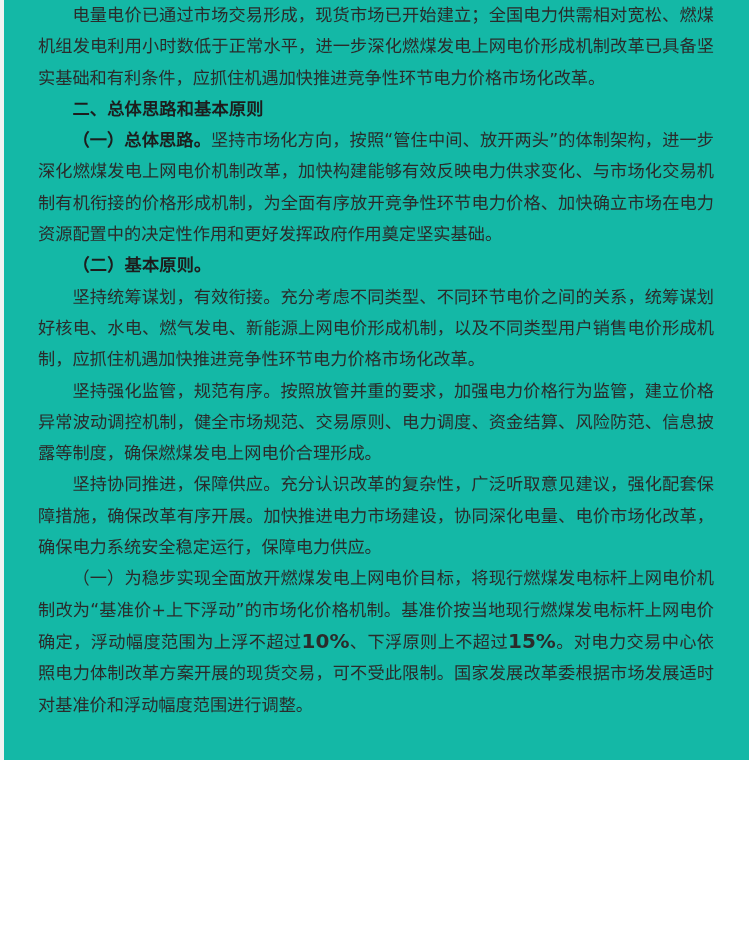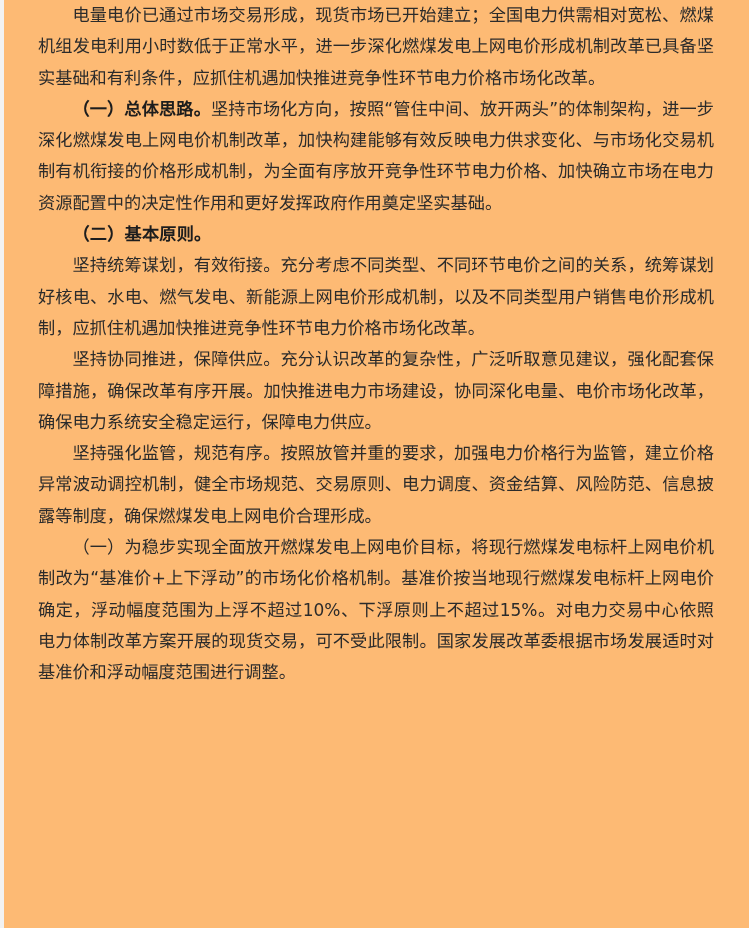--- a/index.html
+++ b/index.html
@@ -4,22 +4,22 @@
 <title>document</title>
 <style>
   html, body {
     margin: 0;
     padding: 0;
     background: #ffffff;
   }
   #page {
     position: relative;
     width: 749px;
-    height: 928px;
-    background: #fdba74;
+    height: 760px;
+    background: #14b8a6;
     overflow: hidden;
     box-sizing: border-box;
   }
   
   #page::before {
     content: "";
     position: absolute;
     left: 0; top: 0;
     width: 4px; height: 100%;
     background: #f2f2f2;
@@ -51,41 +51,43 @@
     color: #1d1d1d;
     letter-spacing: 0.2px;
   }
   .b {
     font-weight: bold;
     color: #1d1d1d;
     margin-top: 9px;
   }
   .num {
     font-family: "DejaVu Sans", "Liberation Sans", sans-serif;
-    font-size: 17px;
+    font-size: 20px;
+    font-weight: bold;
   }
 </style>
 </head>
 <body>
 
 <div id="page">
   <div class="doc-body">
 
     <p class="para">电量电价已通过市场交易形成，现货市场已开始建立；全国电力供需相对宽松、燃煤机组发电利用小时数低于正常水平，进一步深化燃煤发电上网电价形成机制改革已具备坚实基础和有利条件，应抓住机遇加快推进竞争性环节电力价格市场化改革。</p>
 
+    <p class="heading">二、总体思路和基本原则</p>
 
     <p class="para"><span class="b">（一）总体思路。</span><span>坚持市场化方向，按照“管住中间、放开两头”的体制架构，进一步深化燃煤发电上网电价机制改革，加快构建能够有效反映电力供求变化、与市场化交易机制有机衔接的价格形成机制，为全面有序放开竞争性环节电力价格、加快确立市场在电力资源配置中的决定性作用和更好发挥政府作用奠定坚实基础。</span></p>
 
     <p class="heading">（二）基本原则。</p>
 
 
     <p class="para">坚持统筹谋划，有效衔接。充分考虑不同类型、不同环节电价之间的关系，统筹谋划好核电、水电、燃气发电、新能源上网电价形成机制，以及不同类型用户销售电价形成机制，应抓住机遇加快推进竞争性环节电力价格市场化改革。</p>
 
+    <p class="para">坚持强化监管，规范有序。按照放管并重的要求，加强电力价格行为监管，建立价格异常波动调控机制，健全市场规范、交易原则、电力调度、资金结算、风险防范、信息披露等制度，确保燃煤发电上网电价合理形成。</p>
+
     <p class="para">坚持协同推进，保障供应。充分认识改革的复杂性，广泛听取意见建议，强化配套保障措施，确保改革有序开展。加快推进电力市场建设，协同深化电量、电价市场化改革，确保电力系统安全稳定运行，保障电力供应。</p>
-
-    <p class="para">坚持强化监管，规范有序。按照放管并重的要求，加强电力价格行为监管，建立价格异常波动调控机制，健全市场规范、交易原则、电力调度、资金结算、风险防范、信息披露等制度，确保燃煤发电上网电价合理形成。</p>
 
 
     <p class="para"><span>（一）为稳步实现全面放开燃煤发电上网电价目标，将现行燃煤发电标杆上网电价机制改为“基准价+上下浮动”的市场化价格机制。基准价按当地现行燃煤发电标杆上网电价确定，浮动幅度范围为上浮不超过</span><span class="num">10%</span><span>、下浮原则上不超过</span><span class="num">15%</span><span>。对电力交易中心依照电力体制改革方案开展的现货交易，可不受此限制。国家发展改革委根据市场发展适时对基准价和浮动幅度范围进行调整。</span></p>
 
 
   </div>
 </div>
 
 </body></html>

